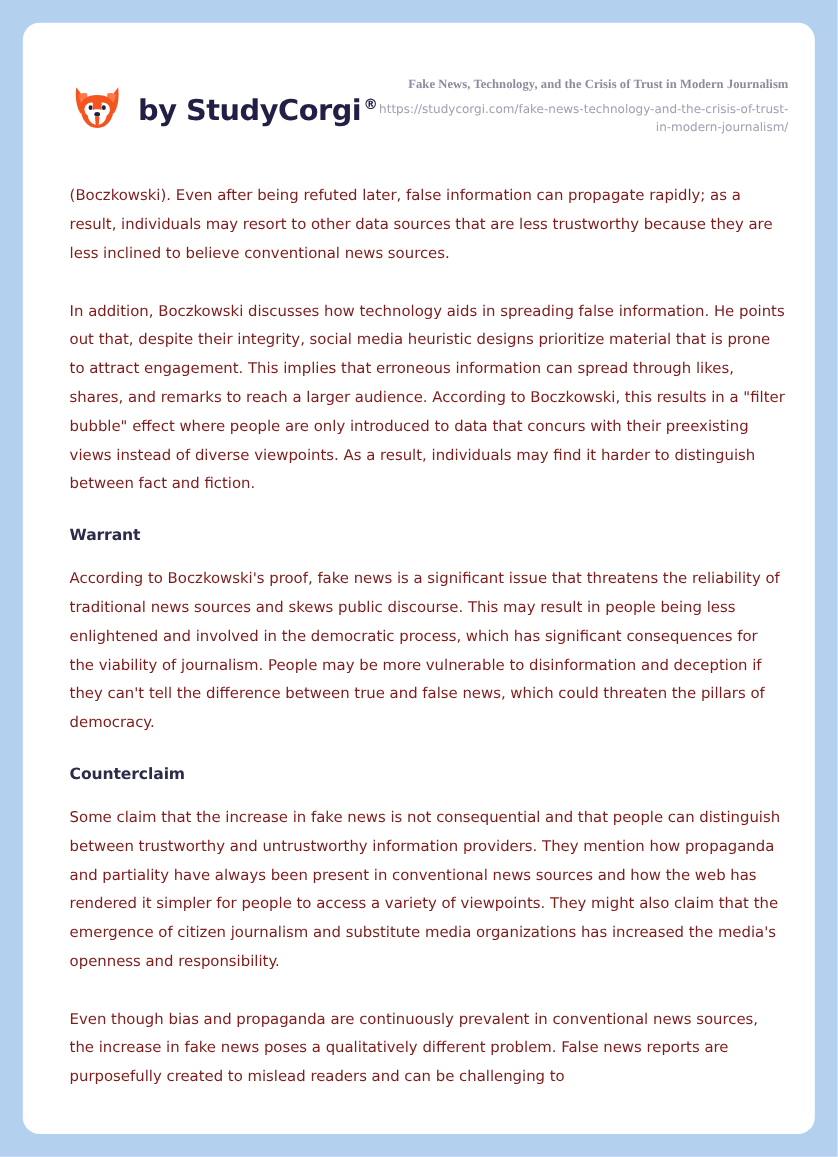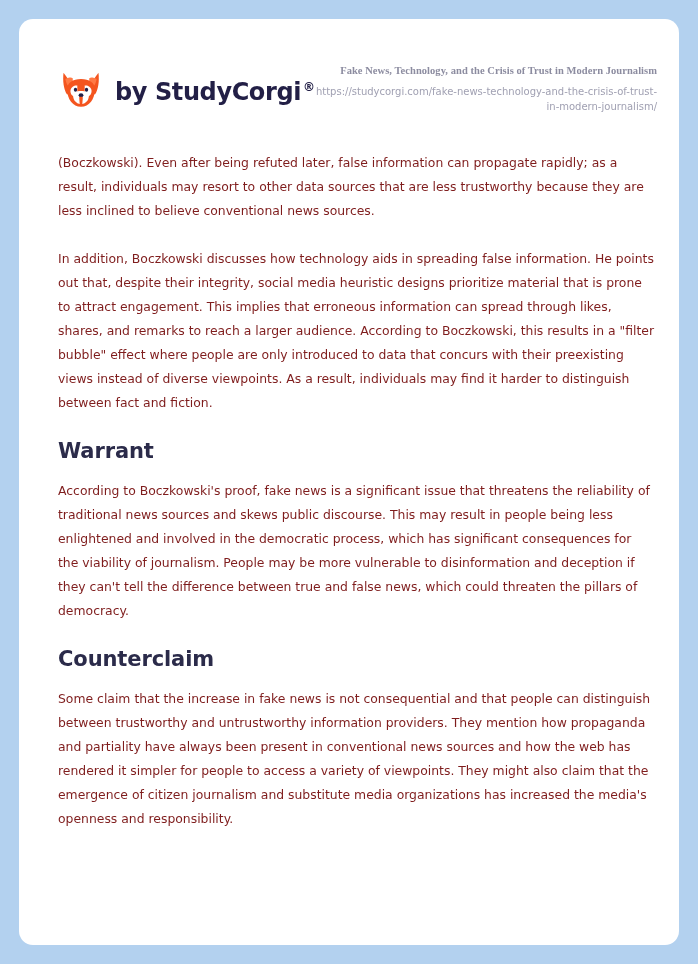--- a/index.html
+++ b/index.html
@@ -107,21 +107,21 @@
     margin: 0 0 24px 0;
     text-align: left;
   }
 
   p.para:first-child {
     margin-top: 0;
   }
 
   h2.section-heading {
     font-family: "DejaVu Sans", sans-serif;
-    font-size: 21px;
+    font-size: 13px;
     font-weight: bold;
     color: #2b2b4a;
     margin: 10px 0 16px 0;
     letter-spacing: -0.1px;
   }
 
   .spacer-top {
     height: 36px;
   }
 </style>
@@ -162,16 +162,17 @@
   <div class="spacer-top"></div>
 
   <div class="page-body">
     <div id="content-root">
         <p class="para">(Boczkowski). Even after being refuted later, false information can propagate rapidly; as a result, individuals may resort to other data sources that are less trustworthy because they are less inclined to believe conventional news sources.</p>
         <p class="para">In addition, Boczkowski discusses how technology aids in spreading false information. He points out that, despite their integrity, social media heuristic designs prioritize material that is prone to attract engagement. This implies that erroneous information can spread through likes, shares, and remarks to reach a larger audience. According to Boczkowski, this results in a "filter bubble" effect where people are only introduced to data that concurs with their preexisting views instead of diverse viewpoints. As a result, individuals may find it harder to distinguish between fact and fiction.</p>
         <h2 class="section-heading">Warrant</h2>
         <p class="para">According to Boczkowski's proof, fake news is a significant issue that threatens the reliability of traditional news sources and skews public discourse. This may result in people being less enlightened and involved in the democratic process, which has significant consequences for the viability of journalism. People may be more vulnerable to disinformation and deception if they can't tell the difference between true and false news, which could threaten the pillars of democracy.</p>
         <h2 class="section-heading">Counterclaim</h2>
         <p class="para">Some claim that the increase in fake news is not consequential and that people can distinguish between trustworthy and untrustworthy information providers. They mention how propaganda and partiality have always been present in conventional news sources and how the web has rendered it simpler for people to access a variety of viewpoints. They might also claim that the emergence of citizen journalism and substitute media organizations has increased the media's openness and responsibility.</p>
+        <p class="para">Even though bias and propaganda are continuously prevalent in conventional news sources, the increase in fake news poses a qualitatively different problem. False news reports are purposefully created to mislead readers and can be challenging to</p>
       </div>
   </div>
 
 </div>
 
 </body></html>

